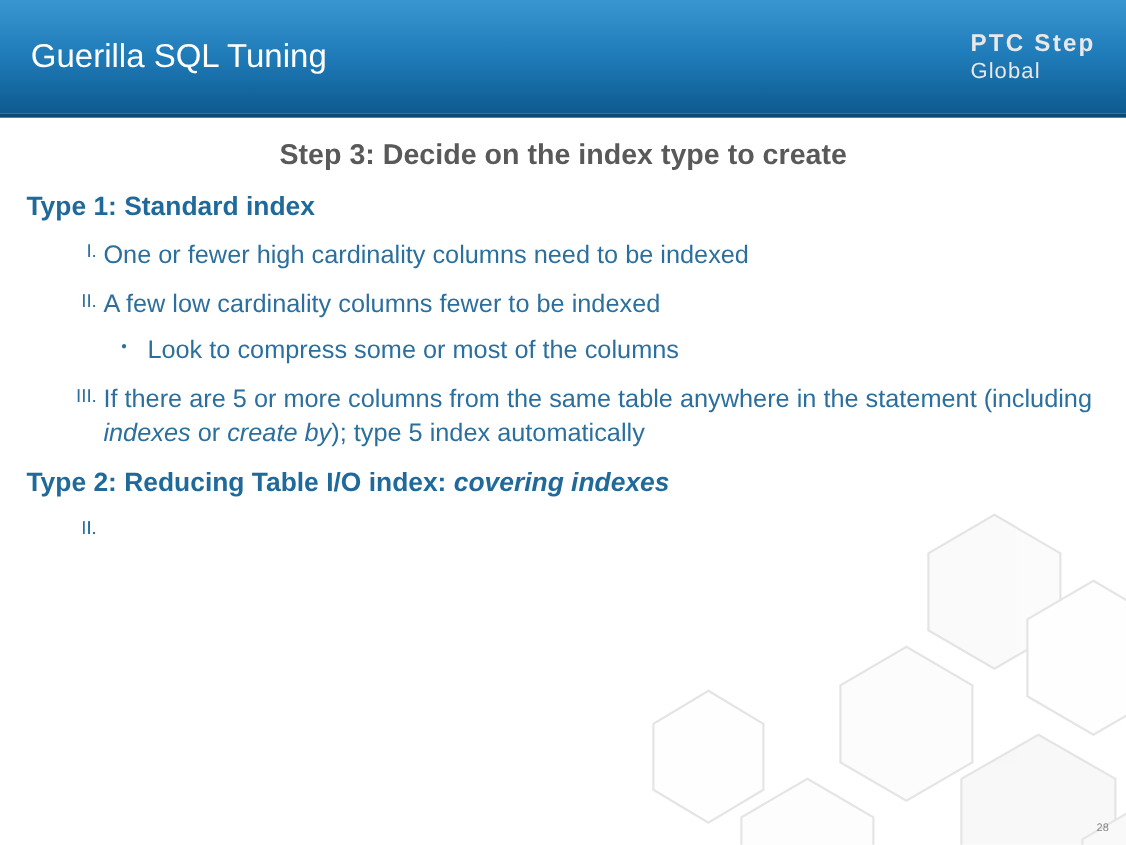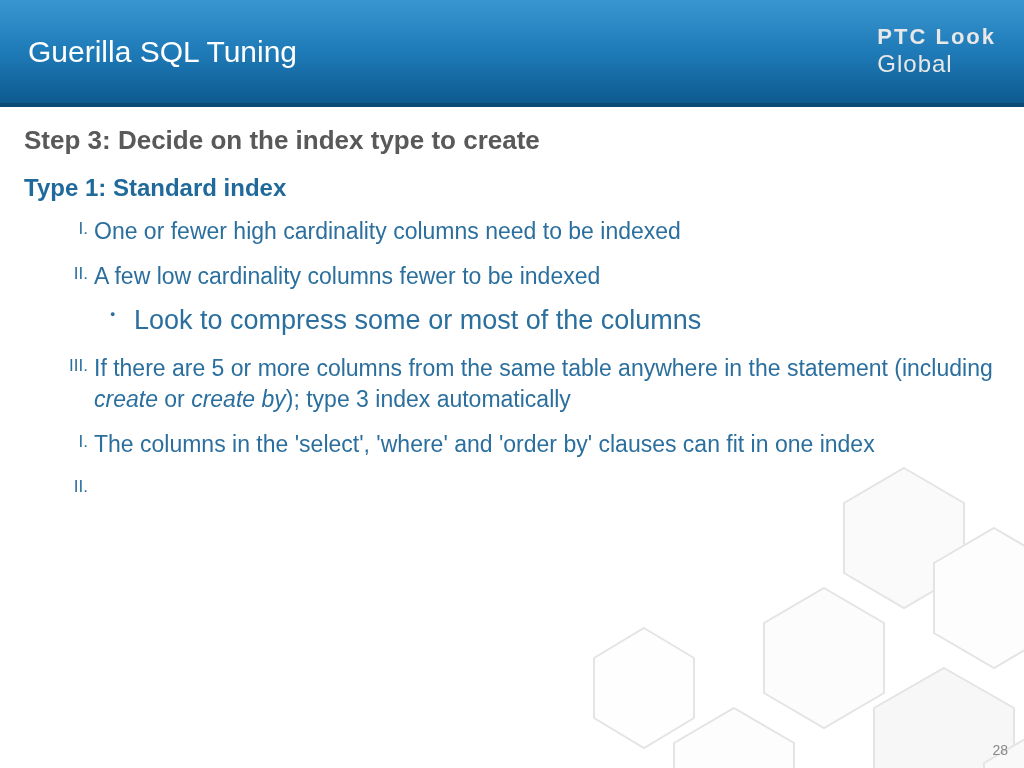--- a/index.html
+++ b/index.html
@@ -29,34 +29,35 @@
     color: #e8e8e8;
     text-align: left;
     line-height: 1.2;
   }
   .brand-top {
     font-size: 22px;
     font-weight: 600;
     letter-spacing: 2px;
   }
   .brand-bottom {
-    font-size: 24px;
+    font-size: 20px;
     font-weight: 300;
     letter-spacing: 1px;
   }
   .content {
     padding: 18px 24px;
     position: relative;
     z-index: 2;
   }
   .step-heading {
     color: #595959;
     font-size: 26px;
     font-weight: 700;
     margin-bottom: 18px;
+    text-align: center;
   }
   .type-heading {
     color: #1f6a9a;
     font-size: 24px;
     font-weight: 700;
     margin-bottom: 14px;
     margin-top: 16px;
   }
   .type-heading .italic {
     font-style: italic;
@@ -82,58 +83,58 @@
     width: 38px;
     text-align: right;
   }
   .sub-list {
     list-style: none;
     padding-left: 40px;
     margin-top: 10px;
   }
   .sub-list li {
     color: #2b6f9e;
-    font-size: 27px;
+    font-size: 23px;
     position: relative;
     line-height: 1.35;
   }
   .sub-list li::before {
     content: "●";
     position: absolute;
     left: -24px;
     top: 6px;
     font-size: 9px;
     color: #2b6f9e;
   }
   .italic { font-style: italic; }
   .page-num {
     position: absolute;
     bottom: 10px;
     right: 16px;
-    font-size: 14px;
+    font-size: 10px;
     color: #888;
     z-index: 3;
   }
   .hex-bg {
     position: absolute;
     bottom: -80px;
     right: -60px;
     width: 560px;
     height: 440px;
     z-index: 1;
     opacity: 0.55;
   }
 </style>
 </head>
 <body>
 
 <div class="header">
   <div class="slide-title">Guerilla SQL Tuning</div>
   <div class="brand">
-    <div class="brand-top">PTC Look</div>
+    <div class="brand-top">PTC Step</div>
     <div class="brand-bottom">Global</div>
   </div>
 </div>
 
 <div class="content">
   <div class="step-heading">Step 3: Decide on the index type to create</div>
 
   <div class="type-heading">Type 1: Standard index</div>
   <ul class="roman-list">
     <li>
@@ -142,28 +143,30 @@
     </li>
     <li>
       <span class="marker">II.</span>
       <span>A few low cardinality columns fewer to be indexed</span>
       <ul class="sub-list">
         <li>Look to compress some or most of the columns</li>
       </ul>
     </li>
     <li>
       <span class="marker">III.</span>
-      <span><span>If there are 5 or more columns from the same table anywhere in the statement (including </span><span class="italic">create</span><span> or </span><span class="italic">create by</span><span>); type 3 index automatically</span></span>
+      <span><span>If there are 5 or more columns from the same table anywhere in the statement (including </span><span class="italic">indexes</span><span> or </span><span class="italic">create by</span><span>); type 5 index automatically</span></span>
     </li>
   </ul>
 
+  <div class="type-heading">
+    <span>Type 2: Reducing Table I/O index: </span><span class="italic">covering indexes</span>
+  </div>
   <ul class="roman-list">
     <li>
       <span class="marker">I.</span>
-      <span>The columns in the 'select', 'where' and 'order by' clauses can fit in one index</span>
     </li>
     <li>
       <span class="marker">II.</span>
     </li>
   </ul>
 </div>
 
 <div class="page-num">28</div>
 
 <svg class="hex-bg" viewBox="0 0 560 440">

